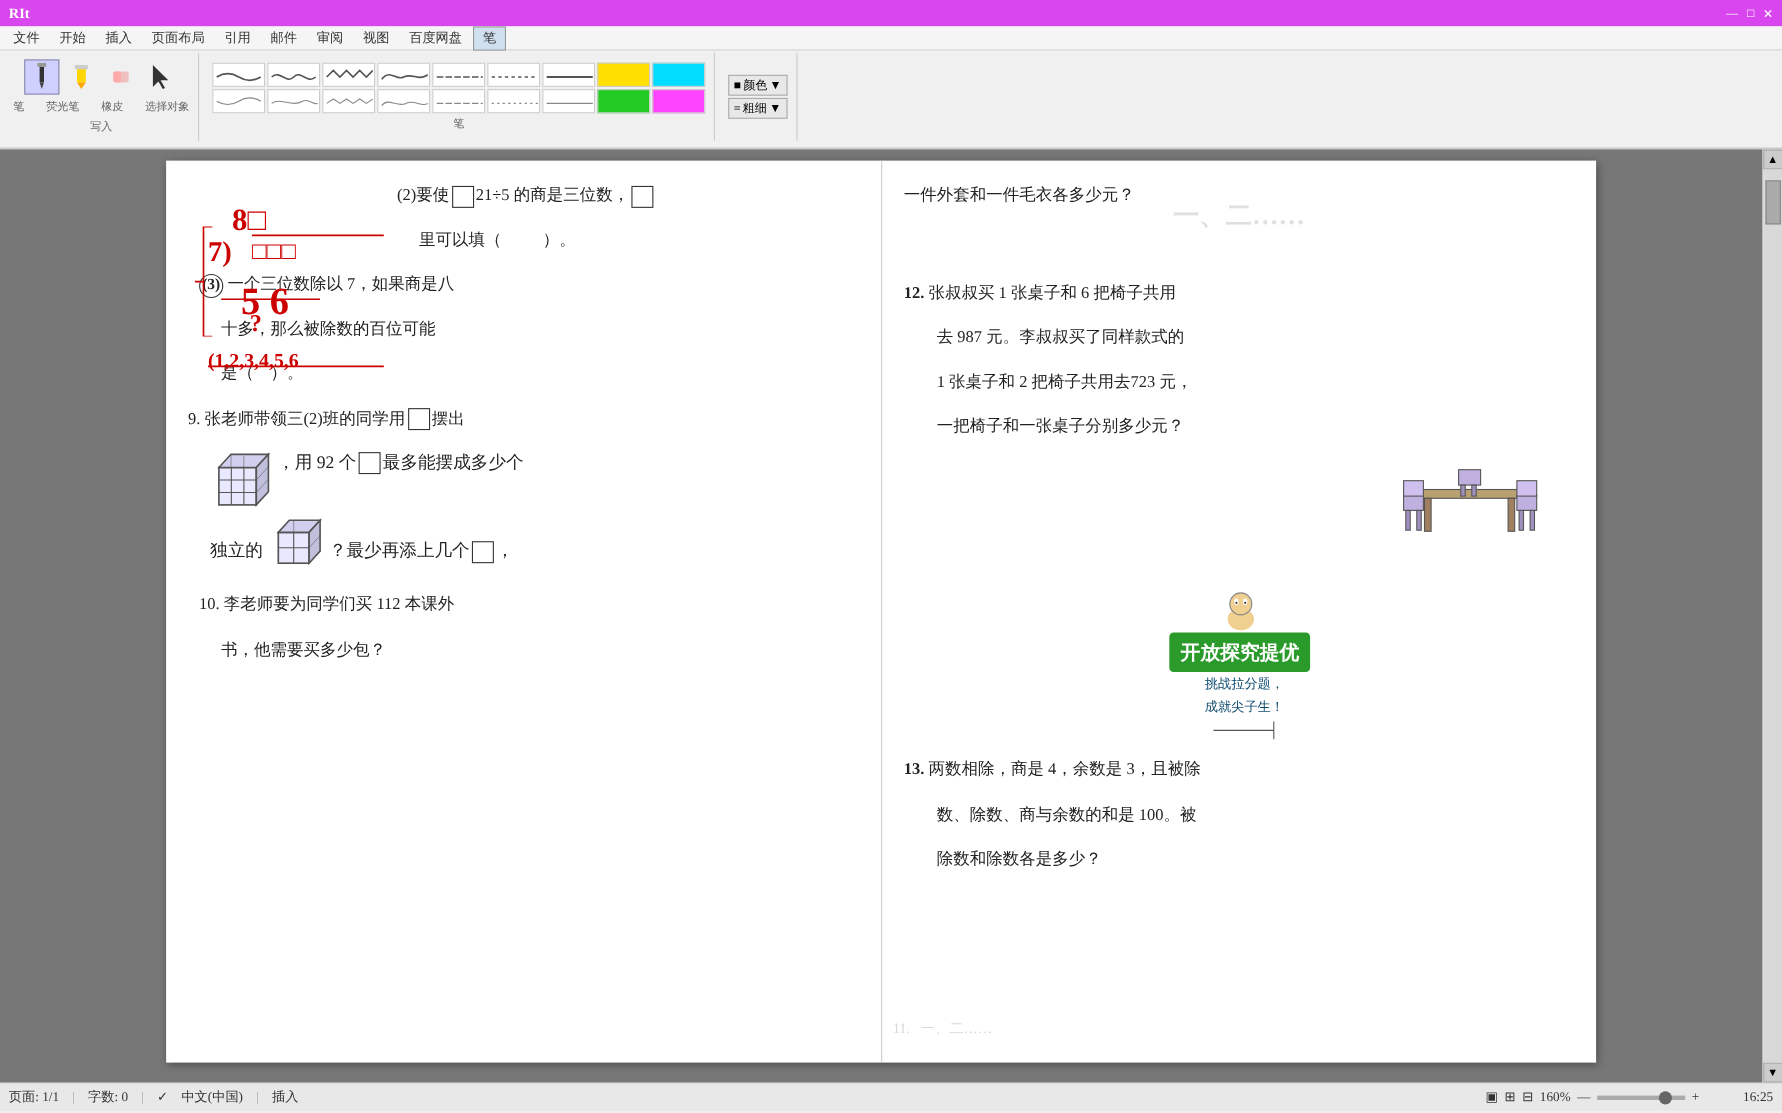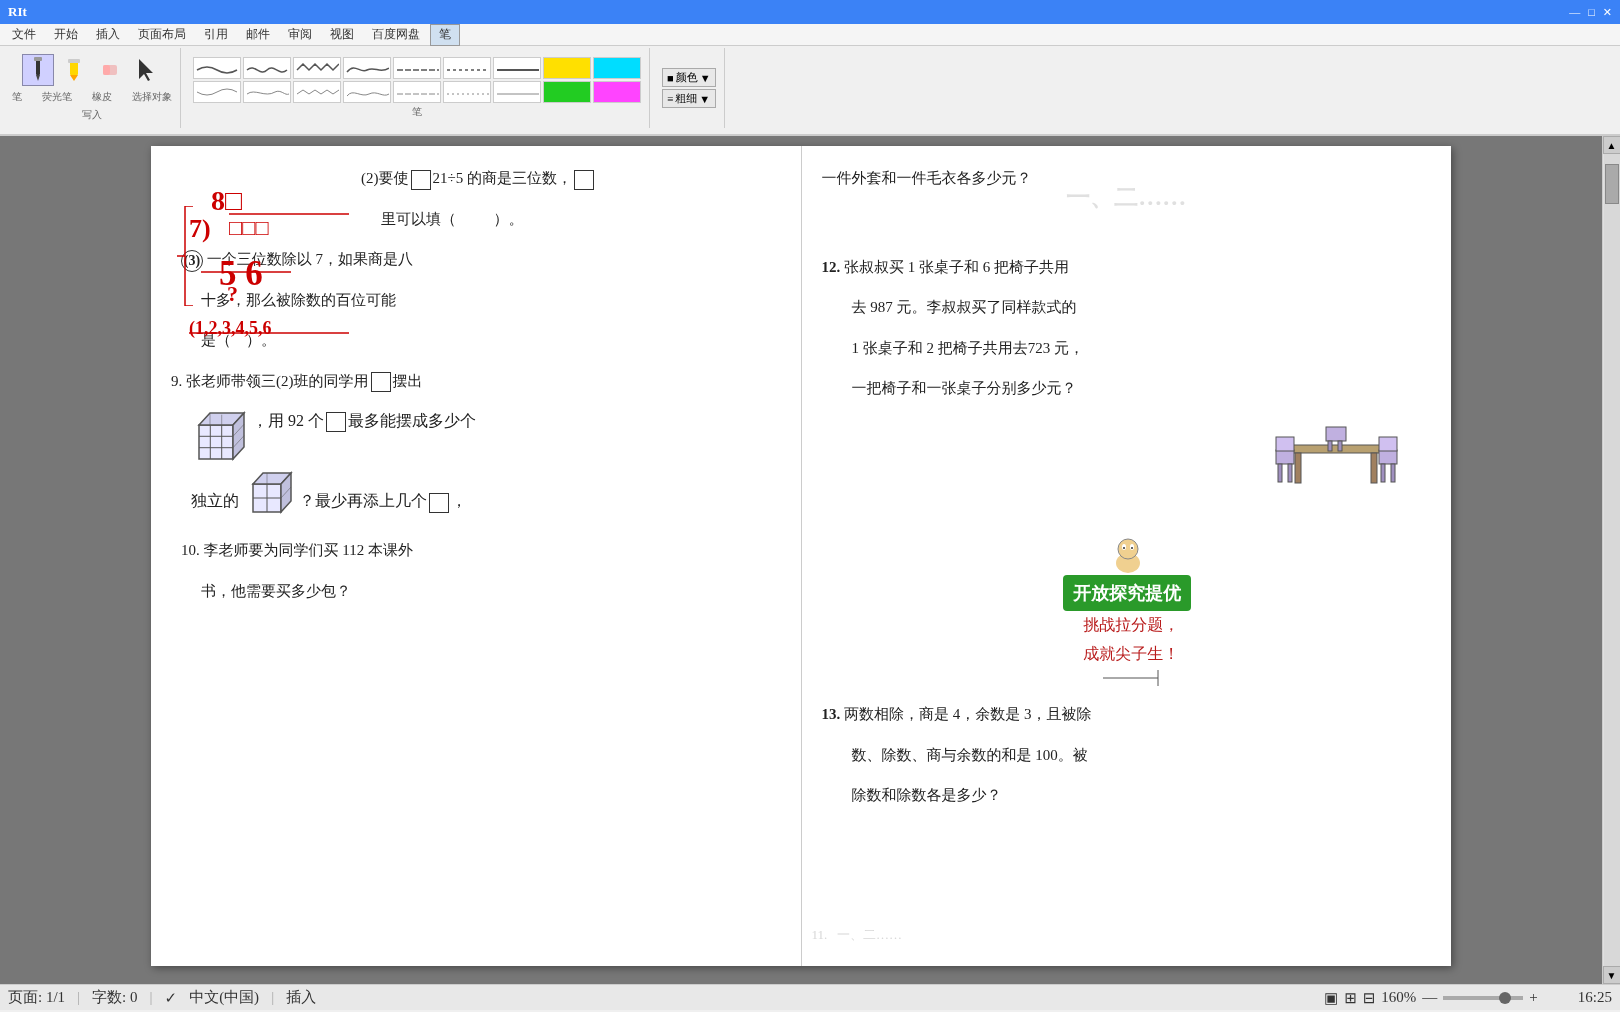--- a/index.html
+++ b/index.html
@@ -1,21 +1,21 @@
 <!DOCTYPE html>
 <html><head>
   <meta charset="utf-8">
   <style>
     * { margin: 0; padding: 0; box-sizing: border-box; }
     body { width: 1620px; height: 1012px; overflow: hidden; font-family: "SimSun", "宋体", serif; background: #f0f0f0; }
 
     
     #titlebar {
       height: 24px;
-      background: #3b82f6;
+      background: #d946ef;
       display: flex;
       align-items: center;
       padding: 0 8px;
       color: white;
       font-size: 12px;
     }
     #titlebar-left { display: flex; gap: 12px; align-items: center; }
     #titlebar-right { margin-left: auto; display: flex; gap: 8px; font-size: 11px; }
 
     
@@ -174,21 +174,21 @@
     }
 
     
     #statusbar {
       height: 26px;
       background: #e8e8e8;
       border-top: 1px solid #ccc;
       display: flex;
       align-items: center;
       padding: 0 8px;
-      font-size: 15px;
+      font-size: 12px;
       color: #333;
       gap: 12px;
     }
     .status-sep { color: #aaa; }
 
     
     #right-panel {
       width: 18px;
       background: #e0e0e0;
       display: flex;
@@ -243,22 +243,22 @@
       display: inline-block;
       background: #2a9a2a;
       color: white;
       font-size: 18px;
       font-weight: bold;
       padding: 2px 10px;
       border-radius: 4px;
       margin-right: 8px;
     }
     .challenge-text {
-      font-size: 16px;
-      color: #b91c1c;
+      font-size: 12px;
+      color: #0c4a6e;
       display: inline-block;
       vertical-align: middle;
     }
 
     
     .annotation-layer {
       position: absolute;
       top: 0; left: 0;
       width: 100%;
       height: 100%;

